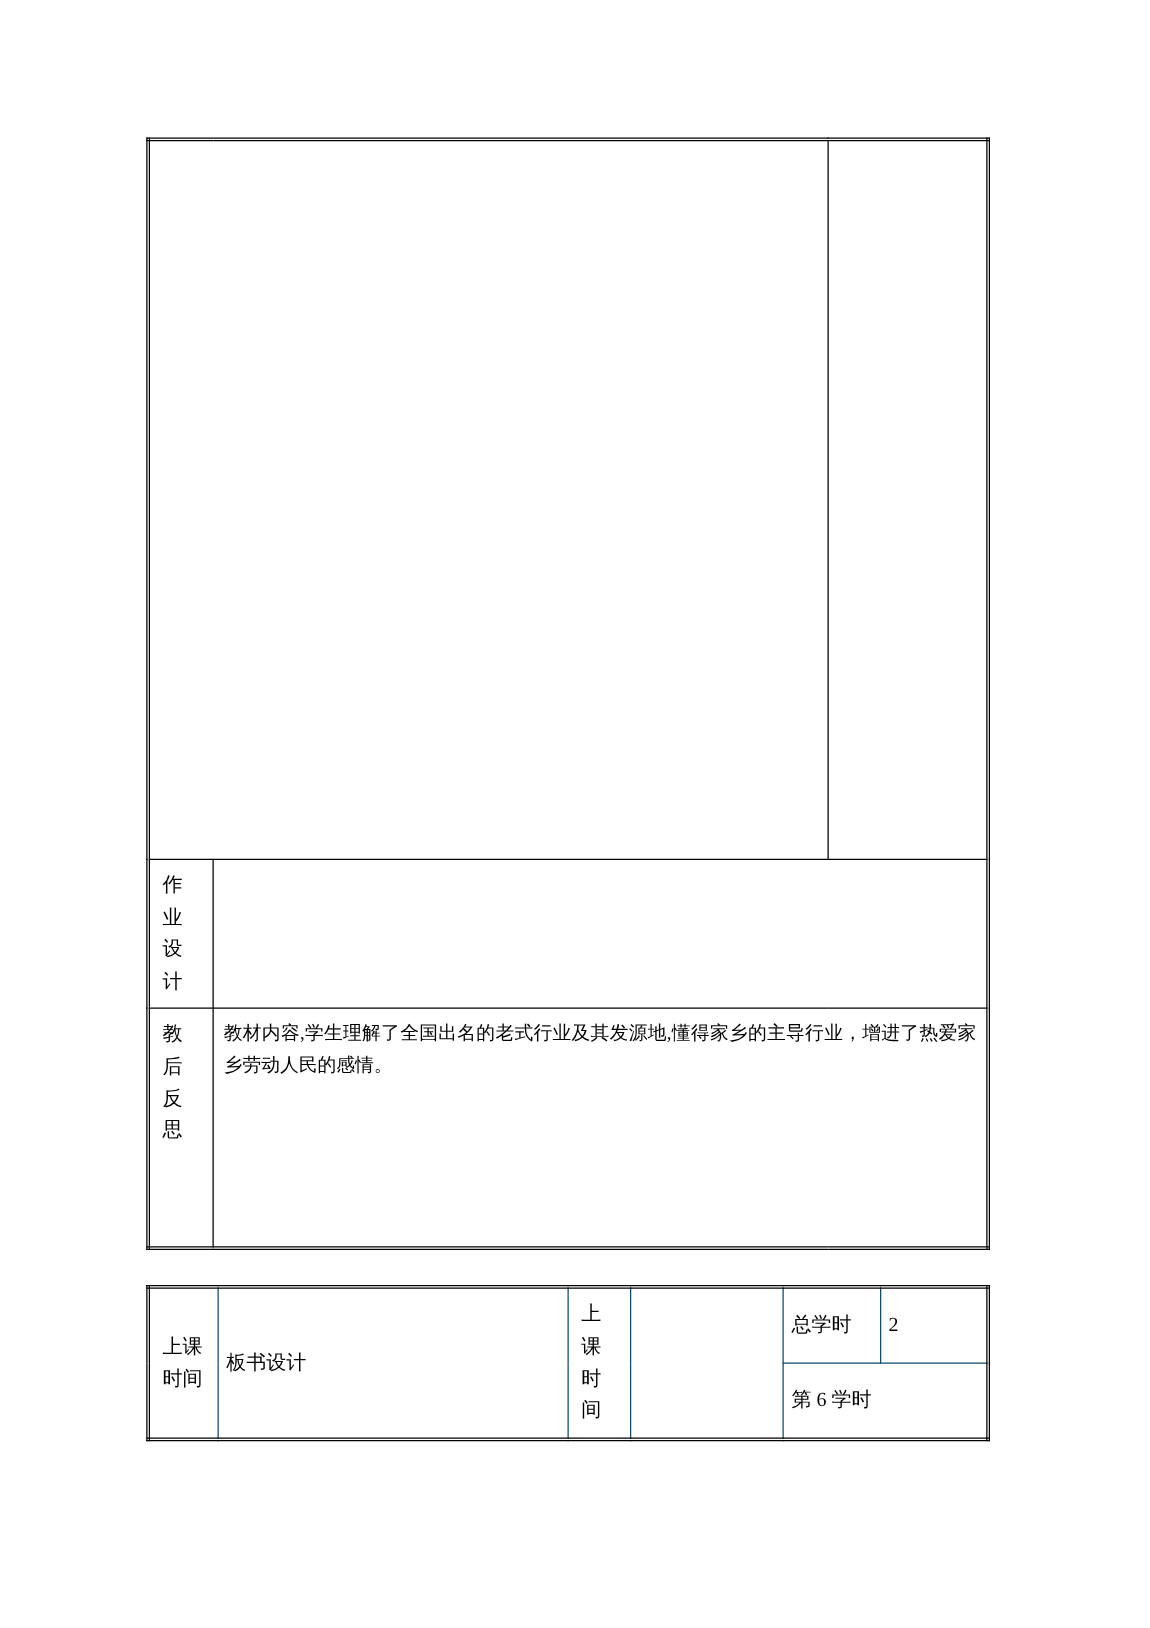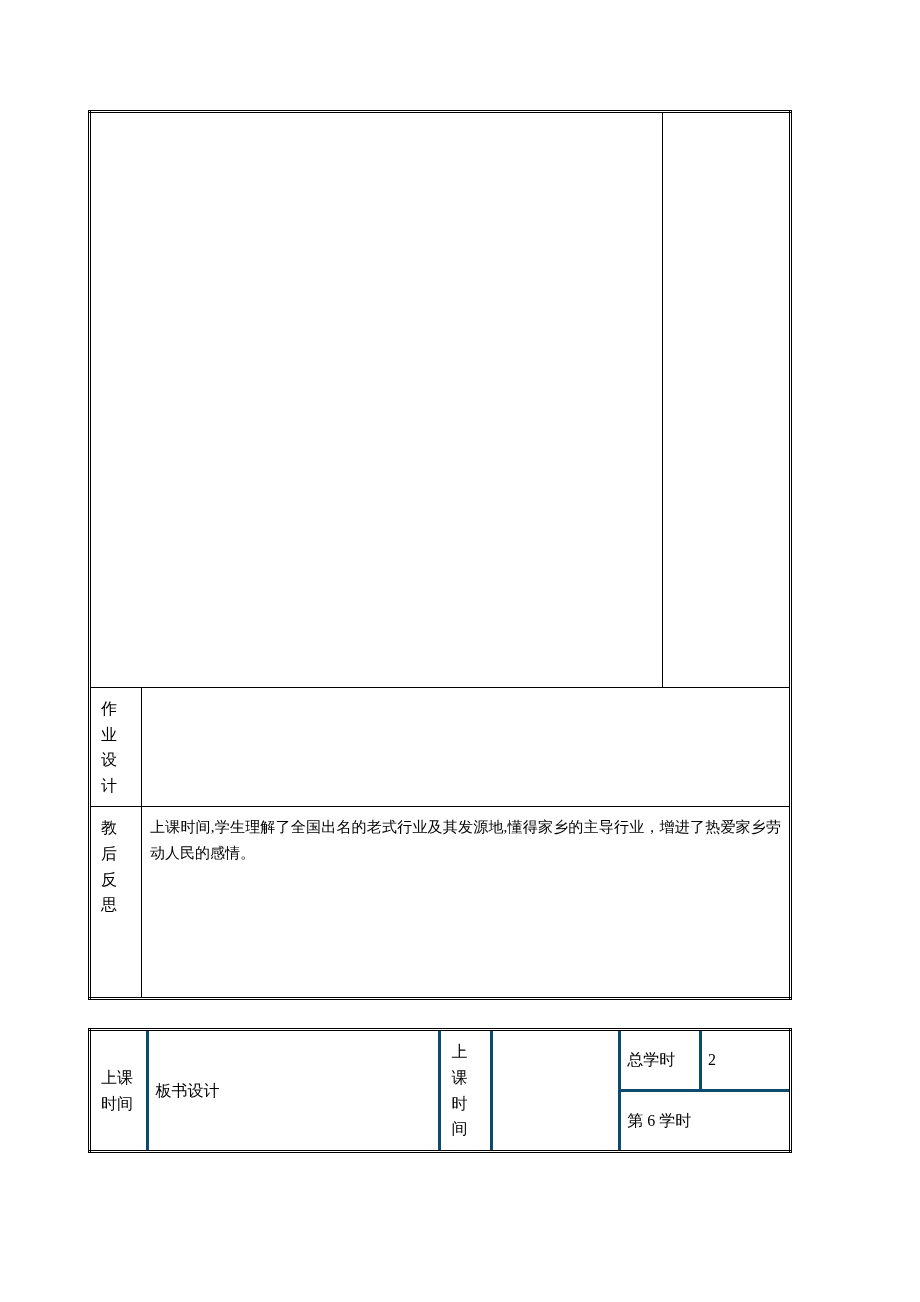--- a/index.html
+++ b/index.html
@@ -10,41 +10,41 @@
     body {
       background: #ffffff;
       font-family: "SimSun", "宋体", serif;
       font-size: 16px;
       color: #000000;
       width: 920px;
       height: 1302px;
       position: relative;
     }
     .page {
-      padding: 110px 128px 0 88px;
+      padding: 110px 128px 0 117px;
     }
     .table1 {
       border-collapse: collapse;
       width: 100%;
       border: 3px double #000000;
     }
     .table1 td {
       border: 1px solid #000000;
       padding: 4px 6px;
       vertical-align: top;
       line-height: 1.6;
     }
     .table2 {
       border-collapse: collapse;
       width: 100%;
       border: 3px double #000000;
       margin-top: 28px;
     }
     .table2 td {
-      border: 3px solid #0c4a6e;
+      border: 1px solid #0c4a6e;
       padding: 4px 6px;
       vertical-align: middle;
       line-height: 1.6;
     }
     .blank-top-left {
       height: 576px;
     }
     .blank-top-right {
       width: 128px;
     }
@@ -88,21 +88,21 @@
       <td class="blank-top-left" colspan="2"></td>
       <td class="blank-top-right"></td>
     </tr>
     <tr class="row-homework">
       <td class="label-col">作业设计</td>
       <td colspan="2"></td>
     </tr>
     <tr class="row-reflect">
       <td class="label-col">教后反思</td>
       <td colspan="2">
-        <div class="reflect-text">上课时间,学生理解了全国出名的老式行业及其发源地,懂得家乡的主导行业，增进了热爱家乡劳动人民的感情。</div>
+        <div class="reflect-text">教材内容,学生理解了全国出名的老式行业及其发源地,懂得家乡的主导行业，增进了热爱家乡劳动人民的感情。</div>
       </td>
     </tr>
   </tbody>
     </table>
 
   <table class="table2">
     <tbody>
         <tr>
       <td class="t2-c1 label-col" rowspan="2">上课时间</td>
       <td class="t2-c2" rowspan="2">板书设计</td>

